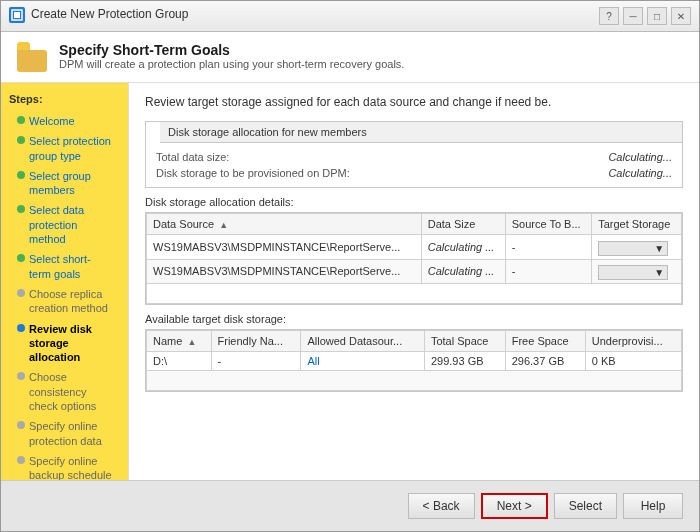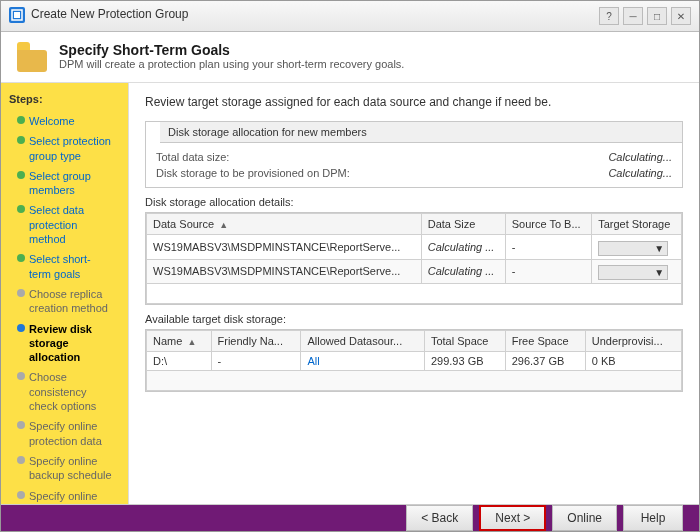--- a/index.html
+++ b/index.html
@@ -221,22 +221,22 @@
       width: 70px;
       display: inline-flex;
       align-items: center;
       justify-content: space-between;
     }
     .link-text {
       color: #0066cc;
       cursor: pointer;
     }
     .footer {
-      padding: 0 16px;
-      background: #701a75;
+      padding: 12px 16px;
+      background: #e5e5e5;
       border-top: 1px solid #ccc;
       display: flex;
       justify-content: flex-end;
       gap: 6px;
       flex-shrink: 0;
     }
     .btn {
       padding: 4px 14px;
       font-size: 12px;
       border: 1px solid #bbb;
@@ -443,16 +443,16 @@
             </tbody>
           </table>
         </div>
       </div>
     </div>
   </div>
 
   <div class="footer">
     <button class="btn">&lt; Back</button>
     <button class="btn btn-next">Next &gt;</button>
-    <button class="btn">Online</button>
+    <button class="btn">Select</button>
     <button class="btn">Help</button>
   </div>
 </div>
 
 </body></html>

